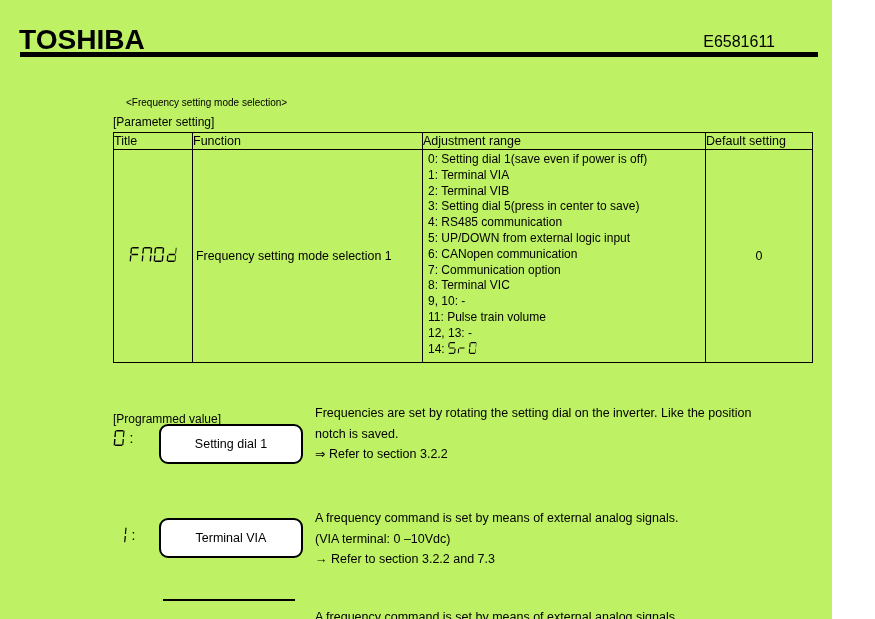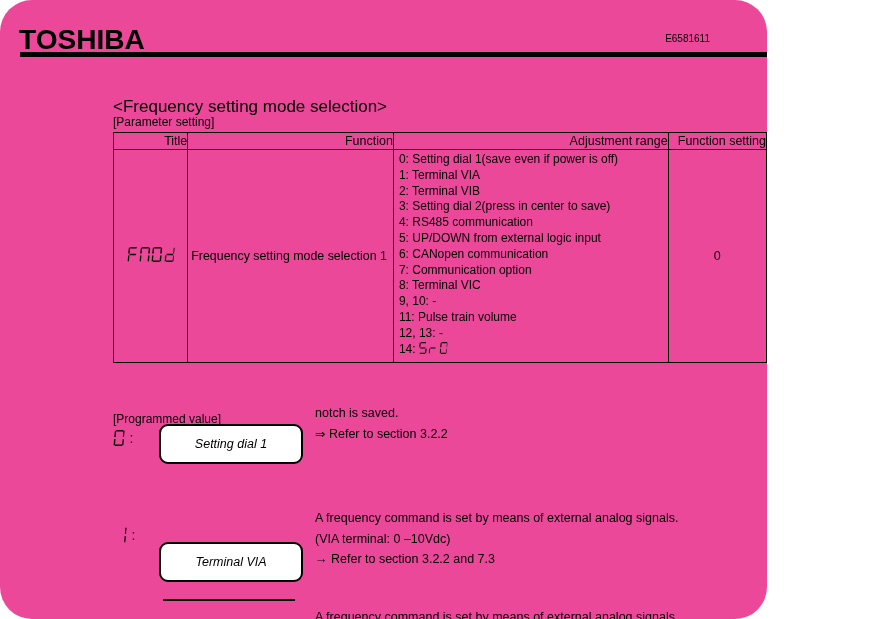--- a/index.html
+++ b/index.html
@@ -1,58 +1,57 @@
 <!DOCTYPE html>
 <html><head>
 <meta charset="utf-8">
 <style>
   html,body { margin:0; padding:0; background:#fff; }
   #page {
-    position:relative; width:767px; height:619px; background:#ec4899;
+    position:relative; width:832px; height:619px; background:#bef264;
     font-family:"Liberation Sans","DejaVu Sans",sans-serif; color:#000;
     overflow:hidden;
-    border-radius:32px;
   }
   .abs { position:absolute; }
 
   
   #logo { left:19px; top:25px; font-size:27px; font-weight:bold; letter-spacing:0px;
           transform:scaleX(1.04); transform-origin:left center; }
-  #doc-number { top:33px; right:57px; font-size:10px; }
+  #doc-number { top:33px; right:57px; font-size:16px; }
   #header-rule { left:20px; top:52px; width:798px; height:5px; background:#000; }
 
   
-  #section-title { left:113px; top:97px; font-size:17px; }
+  #section-title { left:126px; top:97px; font-size:10px; }
   #param-label   { left:113px; top:115px; font-size:12px; }
 
   
   #param-table { left:113px; top:132px; }
   #param-table table { border-collapse:collapse; table-layout:fixed; }
   #param-table th, #param-table td { border:1.5px solid #000; padding:0; }
-  #param-table th { font-weight:normal; font-size:12.5px; height:16px; text-align:right; }
+  #param-table th { font-weight:normal; font-size:12.5px; height:16px; text-align:left; }
   #param-table td { height:210px; }
   td.cell-title  { text-align:center; vertical-align:middle; }
   td.cell-func   { vertical-align:middle; font-size:12.4px; padding:0 3px !important; }
   td.cell-adj    { vertical-align:top; padding:2px 2px 0 5px !important; }
   td.cell-def    { text-align:center; vertical-align:middle; font-size:12.5px; }
   .adj-line { font-size:12px; line-height:15.8px; white-space:nowrap; }
 
   
   .seg-display { display:inline-flex; gap:2.5px; transform:skewX(-5deg); vertical-align:-1px; }
   .seg-display svg { display:block; }
 
   
   #pv-label { left:113px; top:388px; font-size:12px;margin-top:24px; }
   .pv-digit-row { position:absolute; display:flex; align-items:flex-start; gap:5px; }
   .pv-colon { font-size:14px; line-height:16px; }
   .pv-box {
     position:absolute; width:140px; height:36px;
     border:2px solid #000; border-radius:9px;
     display:flex; align-items:center; justify-content:center;
-    font-size:12.5px; background:#fff;font-style:italic;
+    font-size:12.5px; background:#fff;
   }
   .pv-text { position:absolute; }
   .desc-line { font-size:12.5px; line-height:20.6px; white-space:nowrap; }
 
   
   #partial-box-edge { left:163px; top:599px; width:132px; height:2px; background:#000; }
   #partial-text { left:315px; top:607px; }
 
   
   #chapter-tab {
@@ -80,21 +79,21 @@
         <col style="width:79px">
           <col style="width:230px">
         <col style="width:283px">
           <col style="width:107px">
       </colgroup>
       <tbody>
           <tr>
         <th>Title</th>
         <th>Function</th>
         <th>Adjustment range</th>
-        <th>Function setting</th>
+        <th>Default setting</th>
       </tr>
       <tr>
         <td class="cell-title">
           <span id="seg-title"><span class="seg-display">
                   <svg viewBox="0 0 11 17" width="9.7" height="15">
                     <rect x="1.8" y="0" width="7.4" height="1.7" fill="#000000"></rect>
                     <rect x="0" y="9.5" width="1.7" height="6.6" fill="#000000"></rect>
                     <rect x="0" y="0.9" width="1.7" height="6.6" fill="#000000"></rect>
                     <rect x="1.8" y="7.65" width="7.4" height="1.7" fill="#000000"></rect>
                   </svg>
@@ -121,21 +120,21 @@
                     <rect x="1.8" y="7.65" width="7.4" height="1.7" fill="#000000"></rect>
                   </svg>
                 </span></span>
         </td>
         <td class="cell-func">Frequency setting mode selection 1</td>
         <td class="cell-adj">
           <div id="adjustment-list">
                 <div class="adj-line"><span>0: Setting dial 1(save even if power is off)</span></div>
                 <div class="adj-line"><span>1: Terminal VIA</span></div>
                 <div class="adj-line"><span>2: Terminal VIB</span></div>
-                <div class="adj-line"><span>3: Setting dial 2(press in center to save)</span></div>
+                <div class="adj-line"><span>3: Setting dial 5(press in center to save)</span></div>
                 <div class="adj-line"><span>4: RS485 communication</span></div>
                 <div class="adj-line"><span>5: UP/DOWN from external logic input</span></div>
                 <div class="adj-line"><span>6: CANopen communication</span></div>
                 <div class="adj-line"><span>7: Communication option</span></div>
                 <div class="adj-line"><span>8: Terminal VIC</span></div>
                 <div class="adj-line"><span>9, 10: -</span></div>
                 <div class="adj-line"><span>11: Pulse train volume</span></div>
                 <div class="adj-line"><span>12, 13: -</span></div>
                 <div class="adj-line"><span>14: </span><span class="seg-display">
                     <svg viewBox="0 0 11 17" width="7.8" height="12">
@@ -176,34 +175,35 @@
             <rect x="9.3" y="9.5" width="1.7" height="6.6" fill="#000000"></rect>
             <rect x="1.8" y="15.3" width="7.4" height="1.7" fill="#000000"></rect>
             <rect x="0" y="9.5" width="1.7" height="6.6" fill="#000000"></rect>
             <rect x="0" y="0.9" width="1.7" height="6.6" fill="#000000"></rect>
           </svg>
         </span></span>
     <span class="pv-colon">:</span>
   </div>
   <div class="pv-box" style="left:159px; top:424px;">Setting dial 1</div>
   <div class="pv-text" style="left:315px; top:403px;">
+    <div class="desc-line">Frequencies are set by rotating the setting dial on the inverter. Like the position</div>
     <div class="desc-line">notch is saved.</div>
     <div class="desc-line">⇒ Refer to section 3.2.2</div>
   </div>
 
   <div class="pv-digit-row" style="left:116px; top:527px;">
     <span class="seg-slot"><span class="seg-display">
           <svg viewBox="0 0 11 17" width="10.4" height="16">
             <rect x="9.3" y="0.9" width="1.7" height="6.6" fill="#000000"></rect>
             <rect x="9.3" y="9.5" width="1.7" height="6.6" fill="#000000"></rect>
           </svg>
         </span></span>
     <span class="pv-colon">:</span>
   </div>
-  <div class="pv-box" style="left:159px; top:542px;">Terminal VIA</div>
+  <div class="pv-box" style="left:159px; top:518px;">Terminal VIA</div>
   <div class="pv-text" style="left:315px; top:508px;">
     <div class="desc-line">A frequency command is set by means of external analog signals.</div>
     <div class="desc-line">(VIA terminal: 0 –10Vdc)</div>
     <div class="desc-line">→ Refer to section 3.2.2 and 7.3</div>
   </div>
 
   <div class="abs" id="partial-box-edge"></div>
   <div class="abs" id="partial-text">
     <div class="desc-line">A frequency command is set by means of external analog signals.</div>
   </div>

